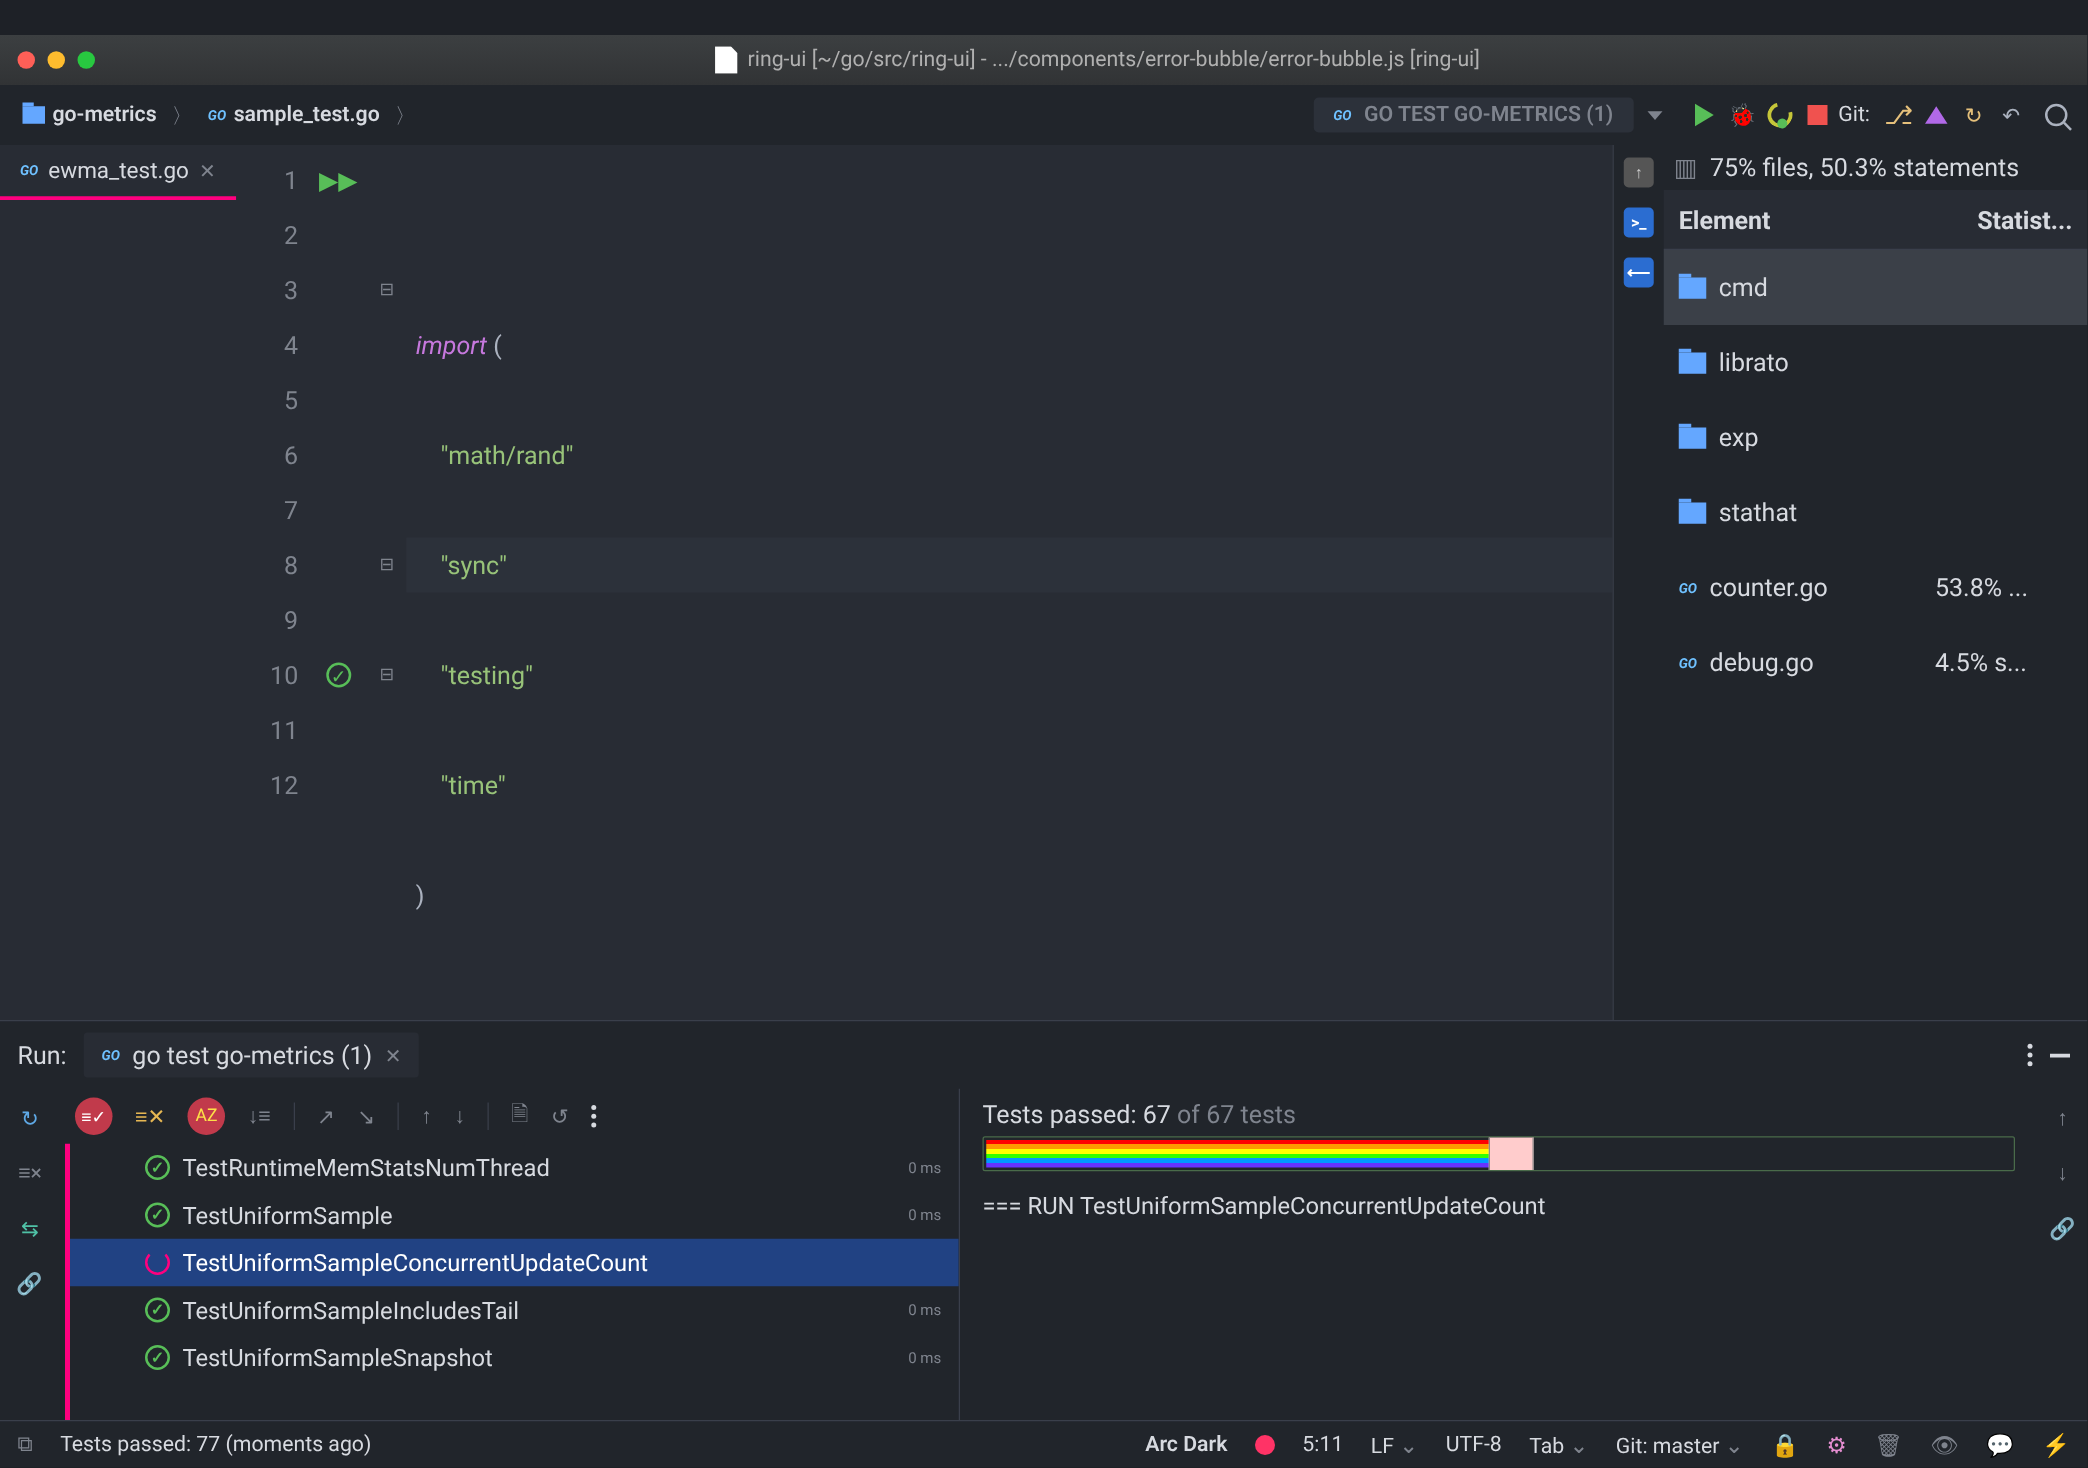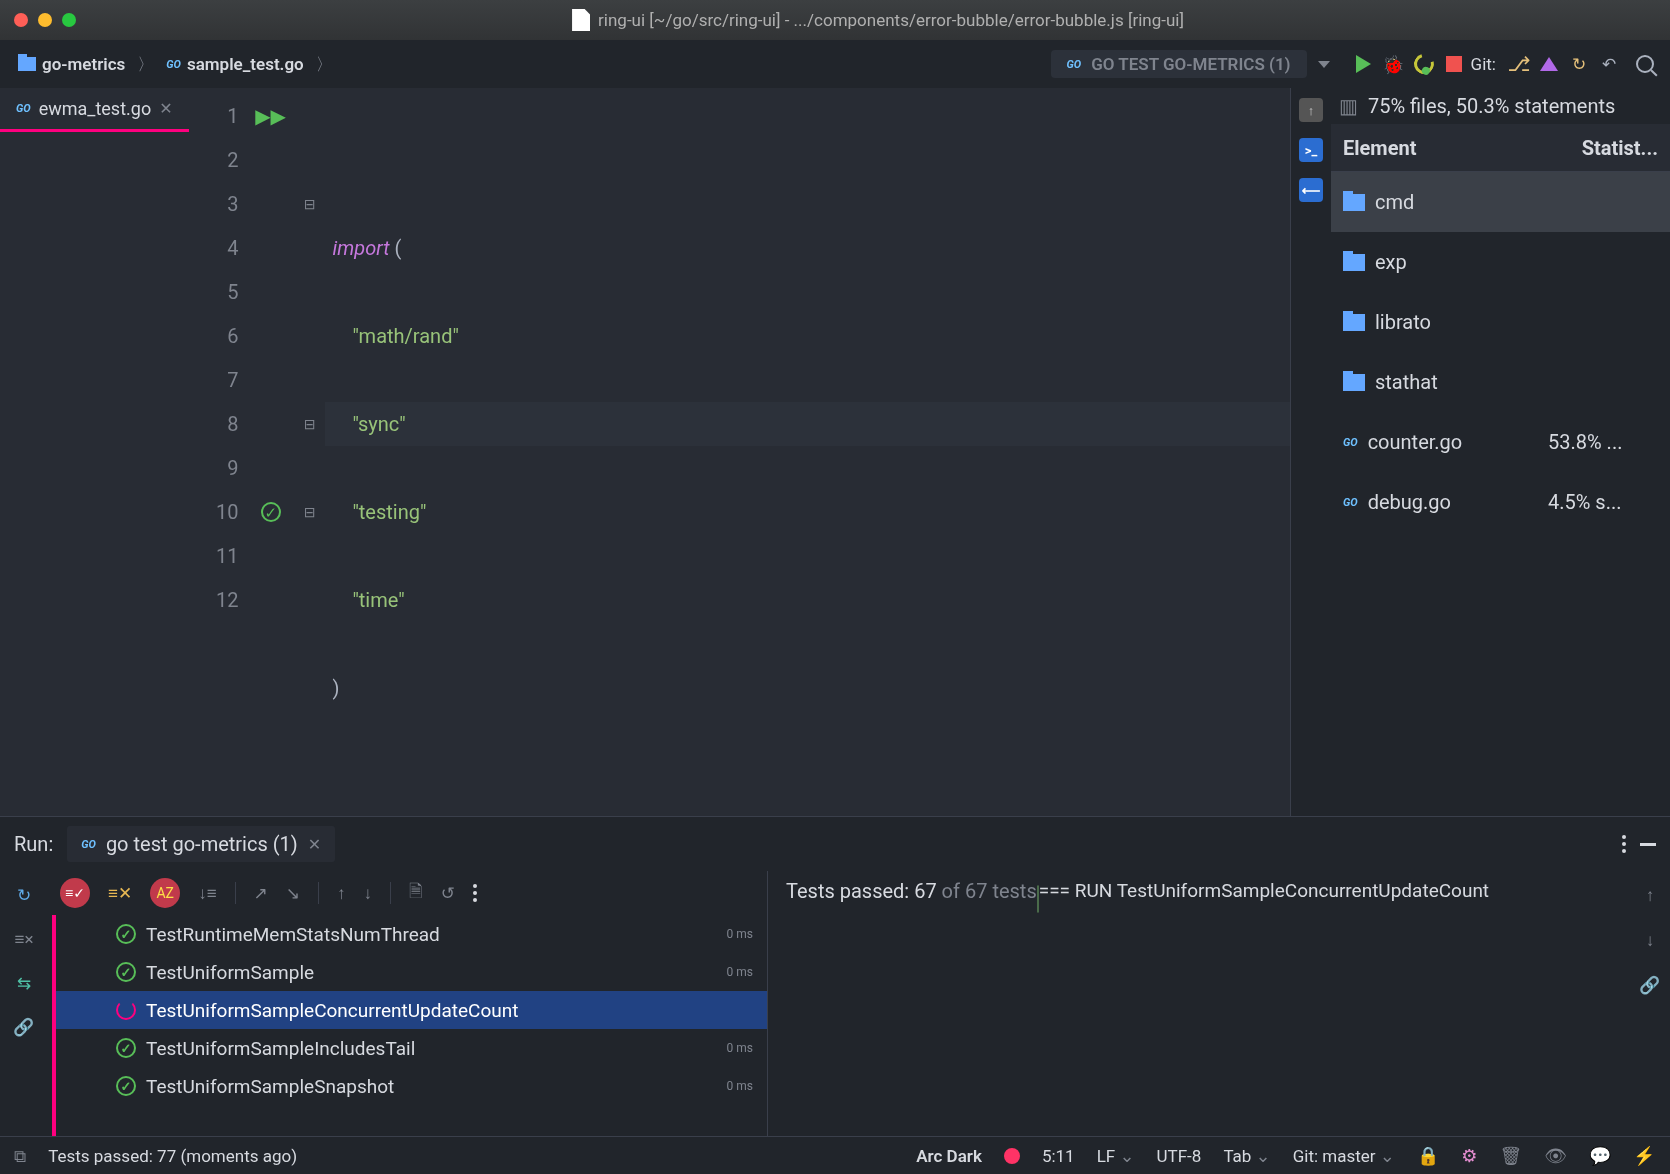--- a/index.html
+++ b/index.html
@@ -37,20 +37,21 @@
     display:flex; flex-direction:column;
     overflow:hidden;
   }
   
   .titlebar {
     height:40px;
     background:#3c3f41;
     background:linear-gradient(#3c3f41,#313335);
     display:flex; align-items:center; gap:10px; padding:0 14px;
     color:#b0b0b0;
+    margin-top:28px;
   }
   .traffic { display:flex; gap:10px; margin-right:14px; }
   .dot { width:14px; height:14px; border-radius:50%; }
   .dot.r{background:#ff5f57}.dot.y{background:#febc2e}.dot.g{background:#28c840}
   .titlebar-center{flex:1;display:flex;justify-content:center;align-items:center;gap:8px}
   .file-glyph{width:18px;height:22px;background:#fff;clip-path:polygon(0 0,70% 0,100% 25%,100% 100%,0 100%);}
 
   
   .navbar {
     height:48px;
@@ -168,21 +169,21 @@
   .pill{width:30px;height:30px;border-radius:50%;display:flex;align-items:center;justify-content:center;font-size:14px}
   .sep{width:1px;height:22px;background:var(--border)}
   .tests{flex:1;overflow:hidden}
   .trow{height:38px;display:flex;align-items:center;gap:10px;padding:0 14px 0 60px;font-size:19px;color:var(--text-bright)}
   .trow.sel{background:#214283;color:#fff}
   .pass{color:var(--run-green);font-weight:700;width:20px;height:20px;border:2px solid var(--run-green);border-radius:50%;display:flex;align-items:center;justify-content:center;font-size:13px;flex-shrink:0}
   .spin{width:20px;height:20px;border:2.5px solid var(--pink);border-top-color:transparent;border-radius:50%;flex-shrink:0}
   .trow .nm{flex:1;white-space:nowrap;overflow:hidden;text-overflow:ellipsis}
   .trow .tm{color:var(--text-dim);font-size:12px}
 
-  .console-col{flex:1;display:flex;flex-direction:row;padding:8px 18px;font-family:Menlo,Consolas,monospace}
+  .console-col{flex:1;display:flex;flex-direction:column;padding:8px 18px;font-family:Menlo,Consolas,monospace}
   .passtxt{font-size:20px;color:var(--text-dim)}
   .passtxt b{color:var(--text-bright);font-weight:400}
   .nyan{height:28px;border:1px solid #4a6b4a;border-radius:2px;margin:6px 0 16px;position:relative;overflow:hidden}
   .rainbow{position:absolute;left:2px;top:2px;bottom:2px;width:410px;background:linear-gradient(#ff0000 0 16%,#ff9900 16% 33%,#ffff00 33% 50%,#33ff00 50% 66%,#0099ff 66% 83%,#6633ff 83%)}
   .cat{position:absolute;left:404px;top:-1px;width:36px;height:30px;background:#ffcccc;border:1px solid #888}
   .console-line{color:var(--text-bright);font-size:19px}
 
   .sbars-right{width:40px;display:flex;flex-direction:column;align-items:center;gap:24px;padding:14px 0;color:var(--text-dim)}
 
   
@@ -339,26 +340,26 @@
           <span>Statist...</span>
         </div>
         <div>
           <div class="cov-row sel">
             <span class="fold-blue"></span>
             <span class="cov-name">cmd</span>
             <span class="cov-pct"></span>
           </div>
           <div class="cov-row">
             <span class="fold-blue"></span>
-            <span class="cov-name">exp</span>
+            <span class="cov-name">librato</span>
             <span class="cov-pct"></span>
           </div>
           <div class="cov-row">
             <span class="fold-blue"></span>
-            <span class="cov-name">librato</span>
+            <span class="cov-name">exp</span>
             <span class="cov-pct"></span>
           </div>
           <div class="cov-row">
             <span class="fold-blue"></span>
             <span class="cov-name">stathat</span>
             <span class="cov-pct"></span>
           </div>
           <div class="cov-row">
             <span class="go-ic"></span>
             <span class="cov-name">counter.go</span>

